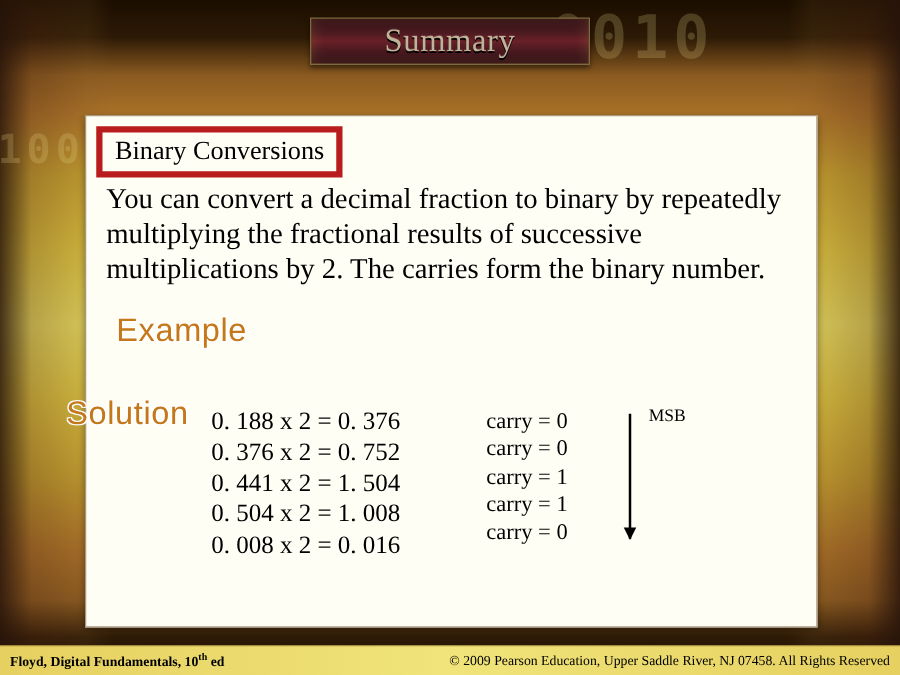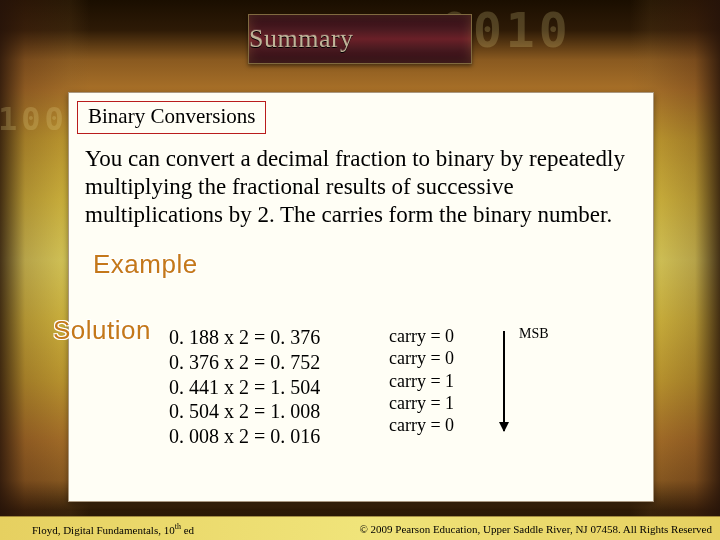--- a/index.html
+++ b/index.html
@@ -29,35 +29,35 @@
   }
   .card {
     position: absolute; left: 68px; top: 92px;
     width: 586px; height: 410px;
     background: #fffef5;
     border: 1px solid #aa9880;
     box-shadow: 0 2px 6px rgba(0,0,0,0.4);
   }
   .title-banner {
     position: absolute; left: 248px; top: 14px;
-    width: 224px; height: 50px;
+    width: 224px; height: 38px;
     background: linear-gradient(180deg, #2a0a14 0, #4a1a20 30%, #6a2028 50%, #4a1a20 70%, #2a0a14 100%);
     border: 1px solid #806a40;
     box-shadow: inset 0 0 12px rgba(255,200,90,0.18), 0 2px 4px rgba(0,0,0,0.5);
-    display: flex; align-items: center; justify-content: flex-start;
+    display: flex; align-items: center; justify-content: center;
   }
   .title-banner span {
     color: #c0b498;
     font-size: 26px;
     text-shadow: 0 1px 0 #000, 0 -1px 0 rgba(255,255,255,0.12);
     letter-spacing: 0.5px;
   }
   .section {
     position: absolute; left: 8px; top: 8px;
-    border: 1px solid #b91c1c;
+    border: 5px solid #b91c1c;
     padding: 2px 10px 4px 10px;
     font-size: 21px;
   }
   .intro {
     position: absolute; left: 16px; top: 52px; right: 18px;
     font-size: 23px; line-height: 1.22;
   }
   .example-label, .solution-label {
     position: absolute; left: -16px;
     color: #c4781a;
@@ -101,21 +101,21 @@
   .answer .note { font-size: 14px; }
   .footer {
     position: absolute; left: 0; right: 0; bottom: 0;
     height: 24px;
     background: linear-gradient(90deg, #e6d060 0, #f0e47a 50%, #e6d060 100%);
     border-top: 1px solid rgba(90,60,20,0.5);
     display: flex; justify-content: space-between; align-items: center;
     padding: 0 8px;
     font-size: 11px; color: #000;
   }
-  .footer .left { font-weight: normal; margin-left: 24px; }
+  .footer .left { font-weight: bold; }
   .footer .left sup { font-size: 8px; }
 </style>
 </head>
 <body>
 
 <div class="bg"></div>
 <div class="deco-num" style="top:2px; left:440px">0010</div>
 <div class="deco-num" style="top:100px; left:-2px; font-size:32px">1001</div>
 
 <div class="title-banner">

